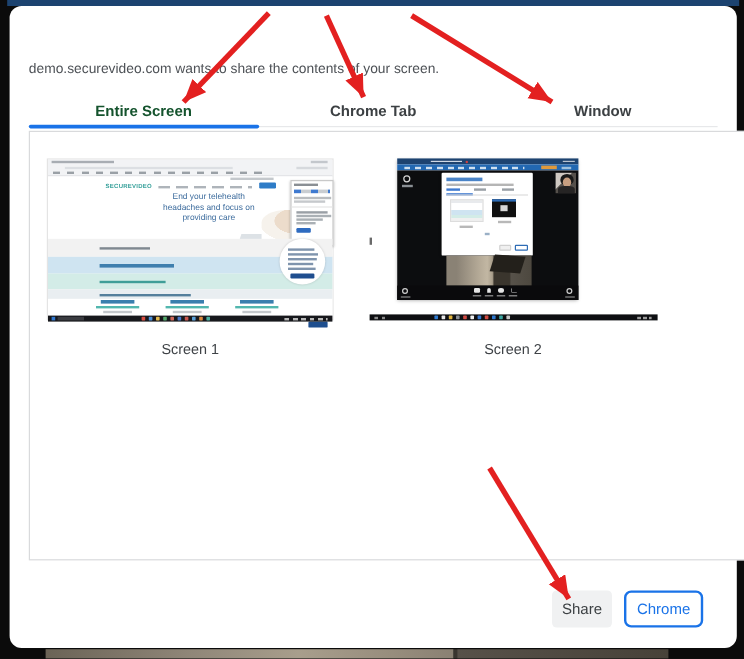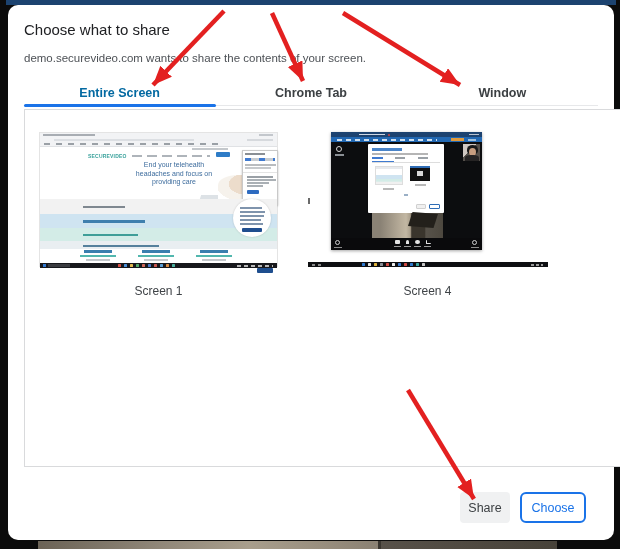--- a/index.html
+++ b/index.html
@@ -13,21 +13,21 @@
   .wall.w2{left:378px;width:3px;background:#39352f;}
   .wall.w3{left:381px;width:176px;background:linear-gradient(90deg,#575149,#474239);}
 
   
   .dialog{position:absolute;left:8px;top:5px;width:606px;height:535px;background:#fff;border-radius:10px;}
   .dlg-title{position:absolute;left:16px;top:16px;font-size:15px;color:#202124;font-weight:400;}
   .dlg-sub{position:absolute;left:16px;top:47px;font-size:11.5px;color:#4d5156;}
 
   .tabs{position:absolute;left:16px;top:78px;width:574px;height:23px;display:flex;border-bottom:1px solid #e7e8ea;}
   .tab{flex:1;text-align:center;font-size:12.5px;font-weight:bold;color:#3c4043;line-height:20px;cursor:pointer;}
-  .tab.active{color:#0369a1;}
+  .tab.active{color:#14532d;}
   .tab-underline{position:absolute;left:0;bottom:-2px;width:33.4%;height:3px;background:#1a73e8;border-radius:2px;}
 
   .preview-area{position:absolute;left:16px;top:104px;width:612px;height:358px;border:1px solid #d9dadc;background:#fff;}
   .screen-label{position:absolute;top:174px;width:239px;text-align:center;font-size:12px;color:#3f4347;}
   .screen-label.l1{left:14px;} .screen-label.l2{left:283px;}
 
   
   .thumb1{position:absolute;left:14px;top:22px;width:239px;height:135px;background:#fff;border:1px solid #e4e4e4;cursor:pointer;}
   .t1-chrome{position:absolute;left:0;top:0;width:237px;height:14px;background:#f2f3f5;border-bottom:1px solid #e0e2e5;}
   .t1-r1{position:absolute;left:3px;top:1px;width:52px;height:2px;background:#a8adb3;}
@@ -136,21 +136,20 @@
 </head>
 <body>
 
 <div class="stage">
   <div class="top-navy"></div>
   <div class="wall w1"></div>
   <div class="wall w2"></div>
   <div class="wall w3"></div>
 
   <div class="dialog">
-    <div class="dlg-title">Choose what to share</div>
     <div class="dlg-sub">demo.securevideo.com wants to share the contents of your screen.</div>
 
     <div class="tabs">
       <div class="tab active">Entire Screen</div>
       <div class="tab">Chrome Tab</div>
       <div class="tab">Window</div>
       <div class="tab-underline"></div>
     </div>
 
     <div class="preview-area">
@@ -314,26 +313,26 @@
               <span class="dot" style="background: rgb(240, 240, 240);"></span>
               <span class="dot" style="background: rgb(58, 122, 208);"></span>
               <span class="dot" style="background: rgb(208, 74, 66);"></span>
               <span class="dot" style="background: rgb(47, 122, 208);"></span>
               <span class="dot" style="background: rgb(58, 166, 160);"></span>
               <span class="dot" style="background: rgb(201, 201, 201);"></span>
             </div>
           <div class="t2-tb-r"></div>
         </div>
       </div>
-      <div class="screen-label l2">Screen 4</div>
+      <div class="screen-label l2">Screen 2</div>
     </div>
 
     <div class="btn-row">
       <button class="share-btn">Share</button>
-      <button class="cancel-btn">Choose</button>
+      <button class="cancel-btn">Chrome</button>
     </div>
   </div>
 
   <svg id="arrows" viewBox="0 0 620 549">
     <defs>
       <marker id="ah" markerUnits="userSpaceOnUse" markerWidth="22" markerHeight="18" refX="19" refY="8" orient="auto">
         <path d="M0,0 L19,8 L0,16 z" id="ah-path" fill="#e32020"></path>
       </marker>
     </defs>
     <g id="arrow-group">

